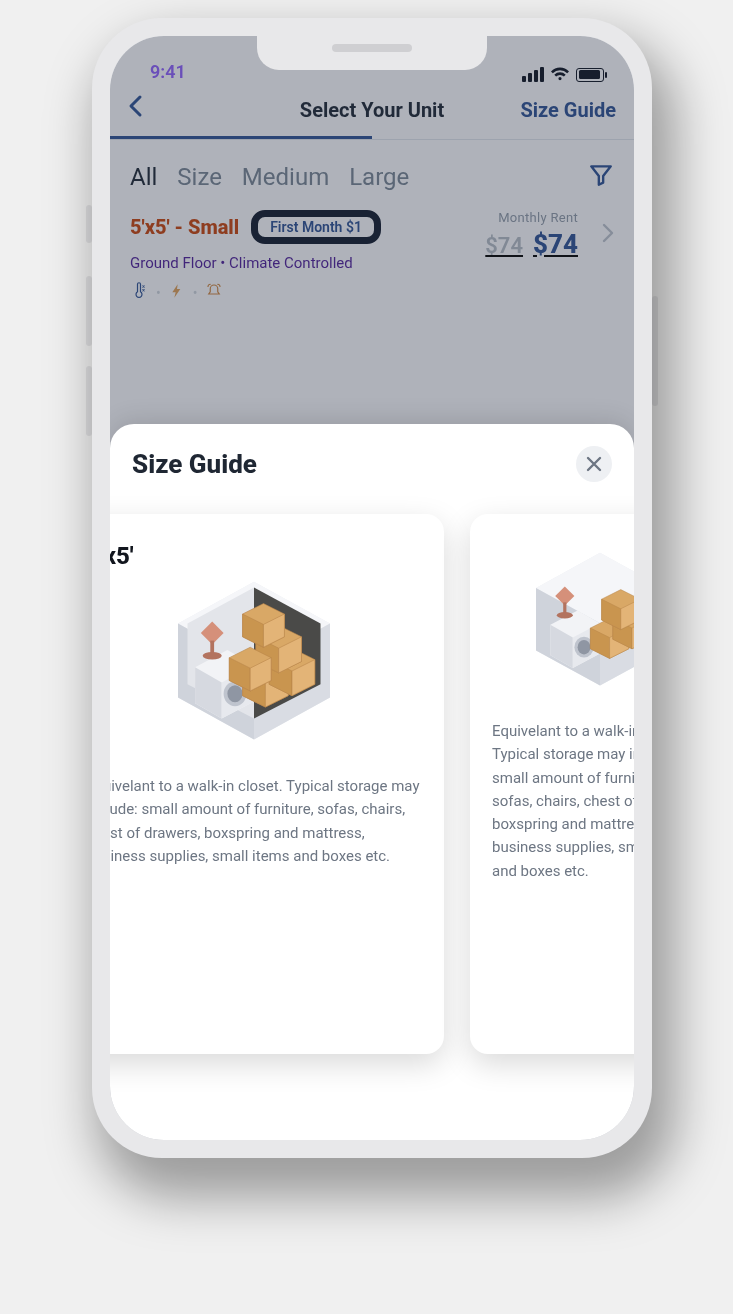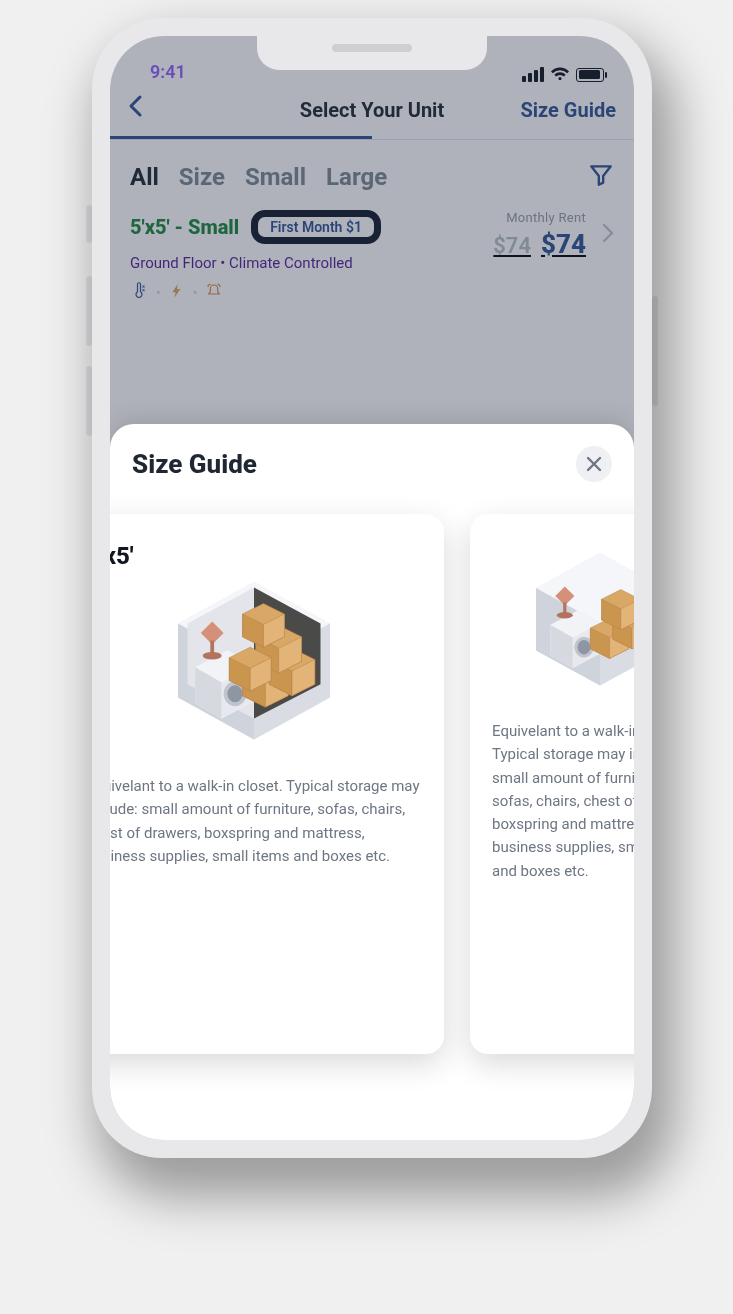--- a/index.html
+++ b/index.html
@@ -114,48 +114,48 @@
   .tab-underline {
     height:3px; background:#2a4d8f; margin-left:0; width:50%;
   }
   .divider { height:1px; background:#d9dde5; }
 
   
   .filters {
     display:flex; align-items:center; gap:20px;
     padding: 22px 20px 8px;
   }
-  .filters .chip { font-size:24px; font-weight:700; color:#73808f; }
+  .filters .chip { font-size:24px; font-weight:400; color:#73808f; }
   .filters .chip.active { color:#1b2432; }
   .filters .spacer { flex:1; }
   .funnel { color:#2a4d8f; }
   .subtext { padding: 4px 20px 20px; color:#73808f; font-size:16px; }
 
   
   .unit-card {
     margin: 0 20px;
     padding: 10px 0 18px;
     display:flex;
     gap:14px;
     align-items:flex-start;
   }
   .unit-left { flex:1; }
   .unit-title-row { display:flex; align-items:center; gap:12px; }
-  .unit-title { font-size:20px; font-weight:800; color:#15803d; }
+  .unit-title { font-size:20px; font-weight:800; color:#c2410c; }
   .pill {
     border:7px solid #0f172a; color:#2a4d8f; padding:2px 12px;
     border-radius: 14px; font-size:14px; font-weight:600;
   }
   .unit-sub { color:#4c1d95; font-size:15px; margin-top:10px;}
   .icons-row { display:flex; align-items:center; gap:8px; margin-top:10px; color:#8b95a3; font-size:14px;}
   .mini-ico { color:#c9823f; }
   .mini-ico.blue { color:#2a4d8f; }
   .dot { color:#c7ccd4; }
 
-  .unit-right { text-align:right; display:flex; align-items:center; gap:16px;}
+  .unit-right { text-align:right; display:flex; align-items:center; gap:24px;}
   .price-block { }
   .price-label { color:#8b95a3; font-size:13px; letter-spacing:.3px; }
   .price-row { display:flex; justify-content:flex-end; gap:10px; align-items:baseline; margin-top:4px;text-decoration:underline;}
   .price-old { color:#aeb5bf; font-size:22px; font-weight:600;}
   .price-new { color:#2a4d8f; font-size:26px; font-weight:800;}
   .chevron { color:#b6bcc6; }
 
   
   .sheet {
     position:absolute;
@@ -250,21 +250,21 @@
         </span>
         <div class="title">Select Your Unit</div>
         <a class="link">Size Guide</a>
       </div>
       <div class="tab-underline"></div>
       <div class="divider"></div>
 
       <div class="filters">
         <span class="chip active">All</span>
         <span class="chip">Size</span>
-        <span class="chip">Small</span>
+        <span class="chip">Medium</span>
         <span class="chip">Large</span>
         <span class="spacer"></span>
         <span class="funnel">
           <svg width="26" height="26" viewBox="0 0 24 24">
               <path d="M3 4h18l-7 9v6l-4 2v-8L3 4z" fill="none" stroke="#2a4d8f" stroke-width="2.2" stroke-linejoin="round"></path>
             </svg>
         </span>
       </div>
 
       <div class="unit-card">

